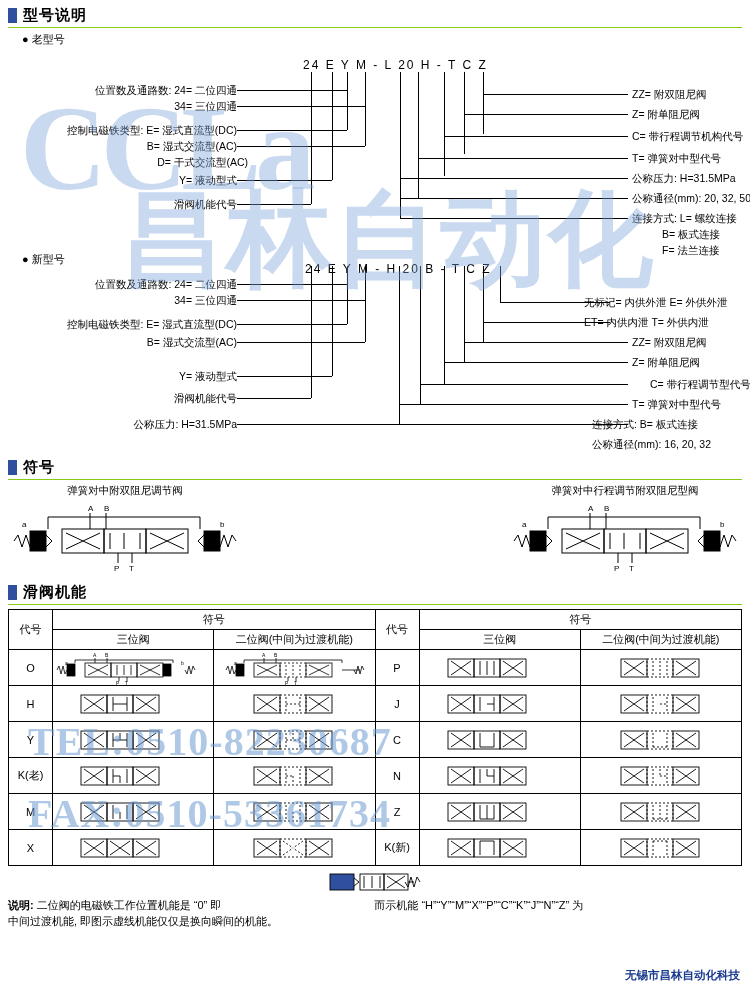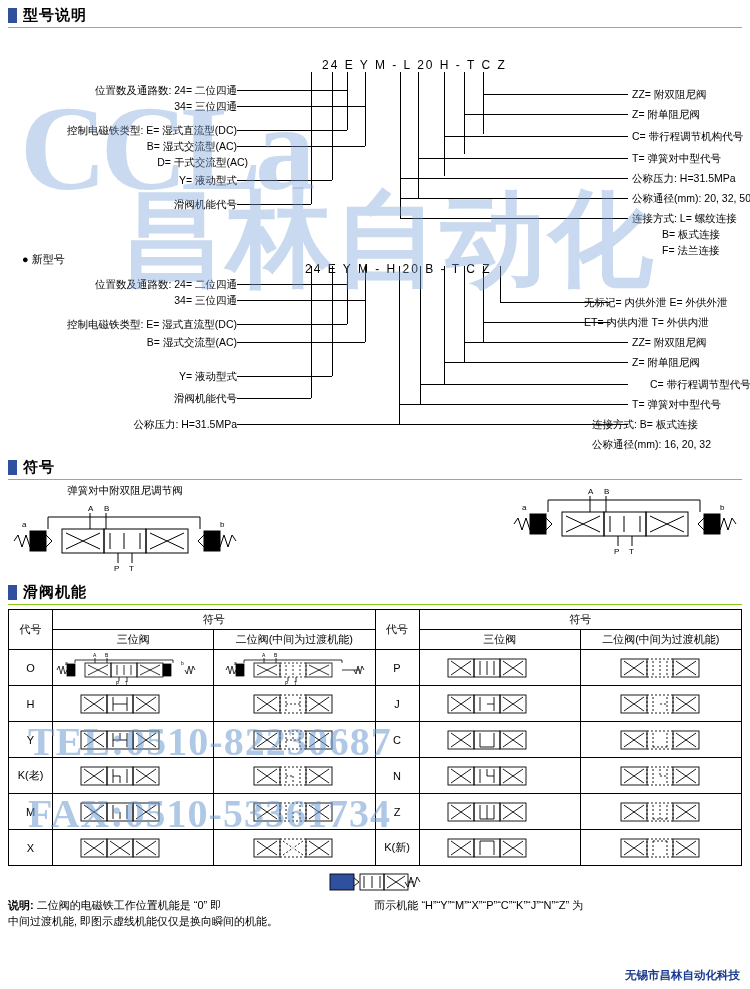--- a/index.html
+++ b/index.html
@@ -106,21 +106,22 @@
 </div>
 
 <div class="pad">
   <div class="sec-head">
     <div class="bar"></div>
     <div class="txt">型号说明</div>
   </div>
 </div>
 
 <div class="codeblock" style="height:198px;">
-  <div class="codeline" style="left:322px; top:26px;">24 E Y M - L 20 H - T C Z</div>
+  <div class="bullet">●&nbsp;<span>老型号</span></div>
+  <div class="codeline" style="left:303px; top:26px;">24 E Y M - L 20 H - T C Z</div>
 
   <div class="vline" style="left:311px; top:40px; height:132px;"></div>
   <div class="vline" style="left:332px; top:40px; height:108px;"></div>
   <div class="vline" style="left:347px; top:40px; height:58px;"></div>
   <div class="vline" style="left:365px; top:40px; height:74px;"></div>
   <div class="vline" style="left:400px; top:40px; height:146px;"></div>
   <div class="vline" style="left:418px; top:40px; height:126px;"></div>
   <div class="vline" style="left:444px; top:40px; height:104px;"></div>
   <div class="vline" style="left:464px; top:40px; height:82px;"></div>
   <div class="vline" style="left:483px; top:40px; height:62px;"></div>
@@ -257,20 +258,21 @@
 
         <line x1="118" y1="52" x2="118" y2="62"></line>
         <line x1="132" y1="52" x2="132" y2="62"></line>
         <text x="114" y="70" font-size="8" fill="#000" stroke="none" font-family="Liberation Sans">P</text>
         <text x="129" y="70" font-size="8" fill="#000" stroke="none" font-family="Liberation Sans">T</text>
       </g>
     </svg>
   </div>
 
   <div class="sym-box">
+    <div class="sym-cap">弹簧对中行程调节附双阻尼型阀</div>
     <svg width="250" height="72" viewBox="0 0 250 72">
       <g stroke="#000" fill="none" stroke-width="1">
         <text x="88" y="10" font-size="8" fill="#000" stroke="none" font-family="Liberation Sans">A</text>
         <text x="104" y="10" font-size="8" fill="#000" stroke="none" font-family="Liberation Sans">B</text>
         <line x1="90" y1="12" x2="90" y2="28"></line>
         <line x1="106" y1="12" x2="106" y2="28"></line>
         <line x1="48" y1="16" x2="200" y2="16"></line>
         <line x1="48" y1="16" x2="48" y2="28"></line>
         <line x1="200" y1="16" x2="200" y2="28"></line>
         <text x="22" y="26" font-size="8" fill="#000" stroke="none" font-family="Liberation Sans">a</text>

